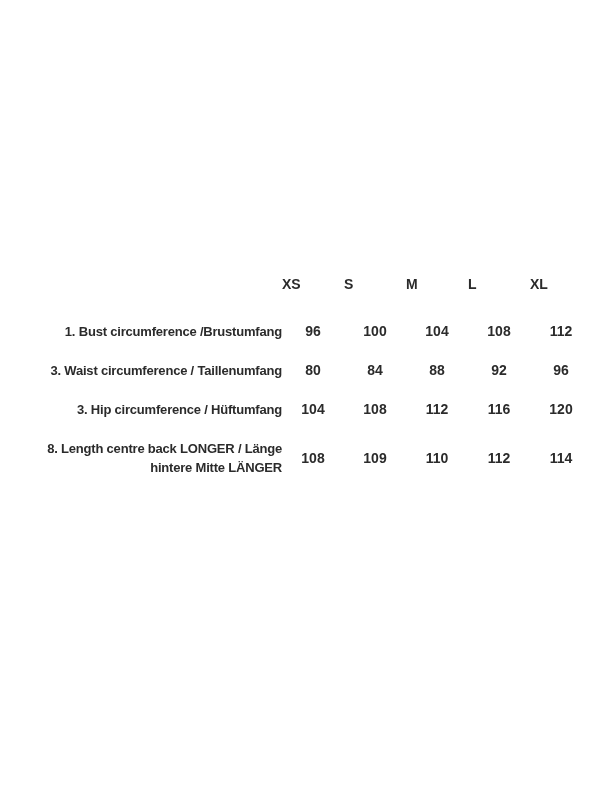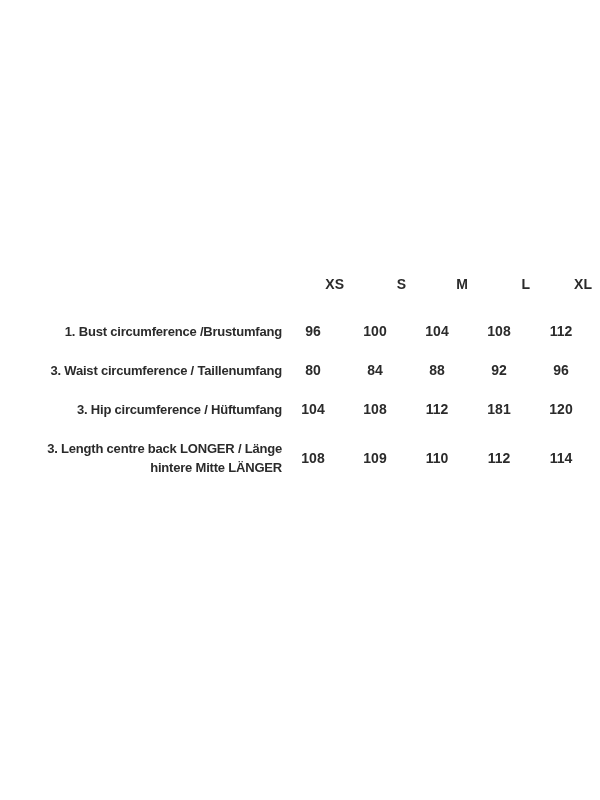--- a/index.html
+++ b/index.html
@@ -23,21 +23,21 @@
   .size-table col.size-col  { width: 62px; }
   .size-table th, .size-table td {
     vertical-align: middle;
     border: none;
   }
   .size-table thead th {
     padding: 10px 0 18px 0;
     font-size: 14px;
     font-weight: 700;
     line-height: 19px;
-    text-align: right;
+    text-align: left;
   }
   .size-table thead th.corner {
     text-align: left;
   }
   .size-table tbody td {
     padding: 10px 0;
   }
   .label-cell {
     font-size: 13px;
     font-weight: 700;
@@ -91,25 +91,25 @@
         <td class="value-cell">84</td>
         <td class="value-cell">88</td>
         <td class="value-cell">92</td>
         <td class="value-cell">96</td>
       </tr>
       <tr>
         <td class="label-cell">3. Hip circumference / Hüftumfang</td>
         <td class="value-cell">104</td>
         <td class="value-cell">108</td>
         <td class="value-cell">112</td>
-        <td class="value-cell">181</td>
+        <td class="value-cell">116</td>
         <td class="value-cell">120</td>
       </tr>
       <tr>
-        <td class="label-cell">3. Length centre back LONGER / Länge hintere Mitte LÄNGER</td>
+        <td class="label-cell">8. Length centre back LONGER / Länge hintere Mitte LÄNGER</td>
         <td class="value-cell">108</td>
         <td class="value-cell">109</td>
         <td class="value-cell">110</td>
         <td class="value-cell">112</td>
         <td class="value-cell">114</td>
       </tr>
     </tbody>
   </table>
 </div>
 

